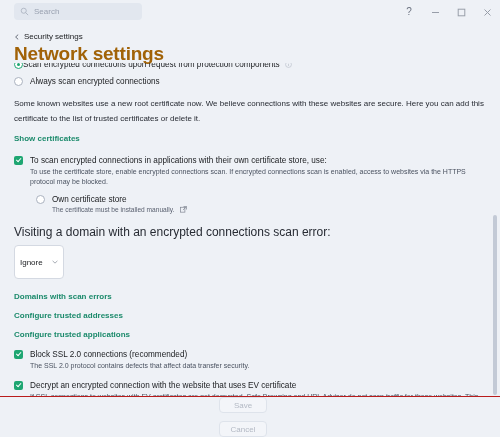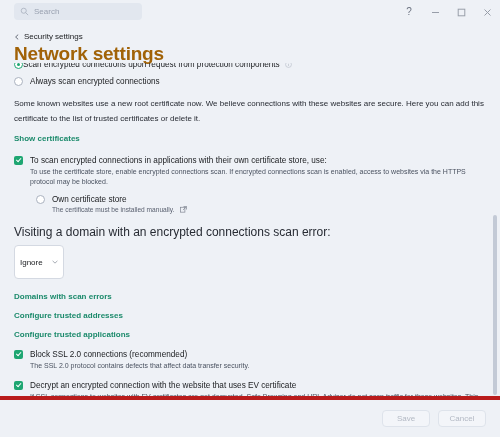--- a/index.html
+++ b/index.html
@@ -112,22 +112,22 @@
     position:absolute;right:3px;top:63px;width:4px;height:333px;background:transparent;
   }
   .scrollbar-thumb{
     position:absolute;right:3px;top:215px;width:4px;height:180px;border-radius:3px;
     background:#c3cad6;cursor:pointer;
   }
 
   
   .footer{
     position:absolute;left:0;bottom:0;width:500px;height:41px;
-    background:#eef1f6;border-top:4px solid #b91c1c;
-    display:flex;align-items:center;justify-content:flex-end;padding-right:14px;box-sizing:border-box;gap:8px;
+    background:#eef1f6;border-top:1px solid #b91c1c;
+    display:flex;align-items:center;justify-content:flex-end;padding-right:14px;box-sizing:border-box;gap:8px;flex-direction:column;
   }
   .btn{
     min-width:48px;height:17px;border-radius:4px;border:1px solid #dee3eb;background:#f3f5f9;
     font-size:8px;color:#b3b9c4;display:flex;align-items:center;justify-content:center;cursor:default;
     padding:0 10px;box-sizing:border-box;
   }
 </style>
 </head>
 <body>
 

